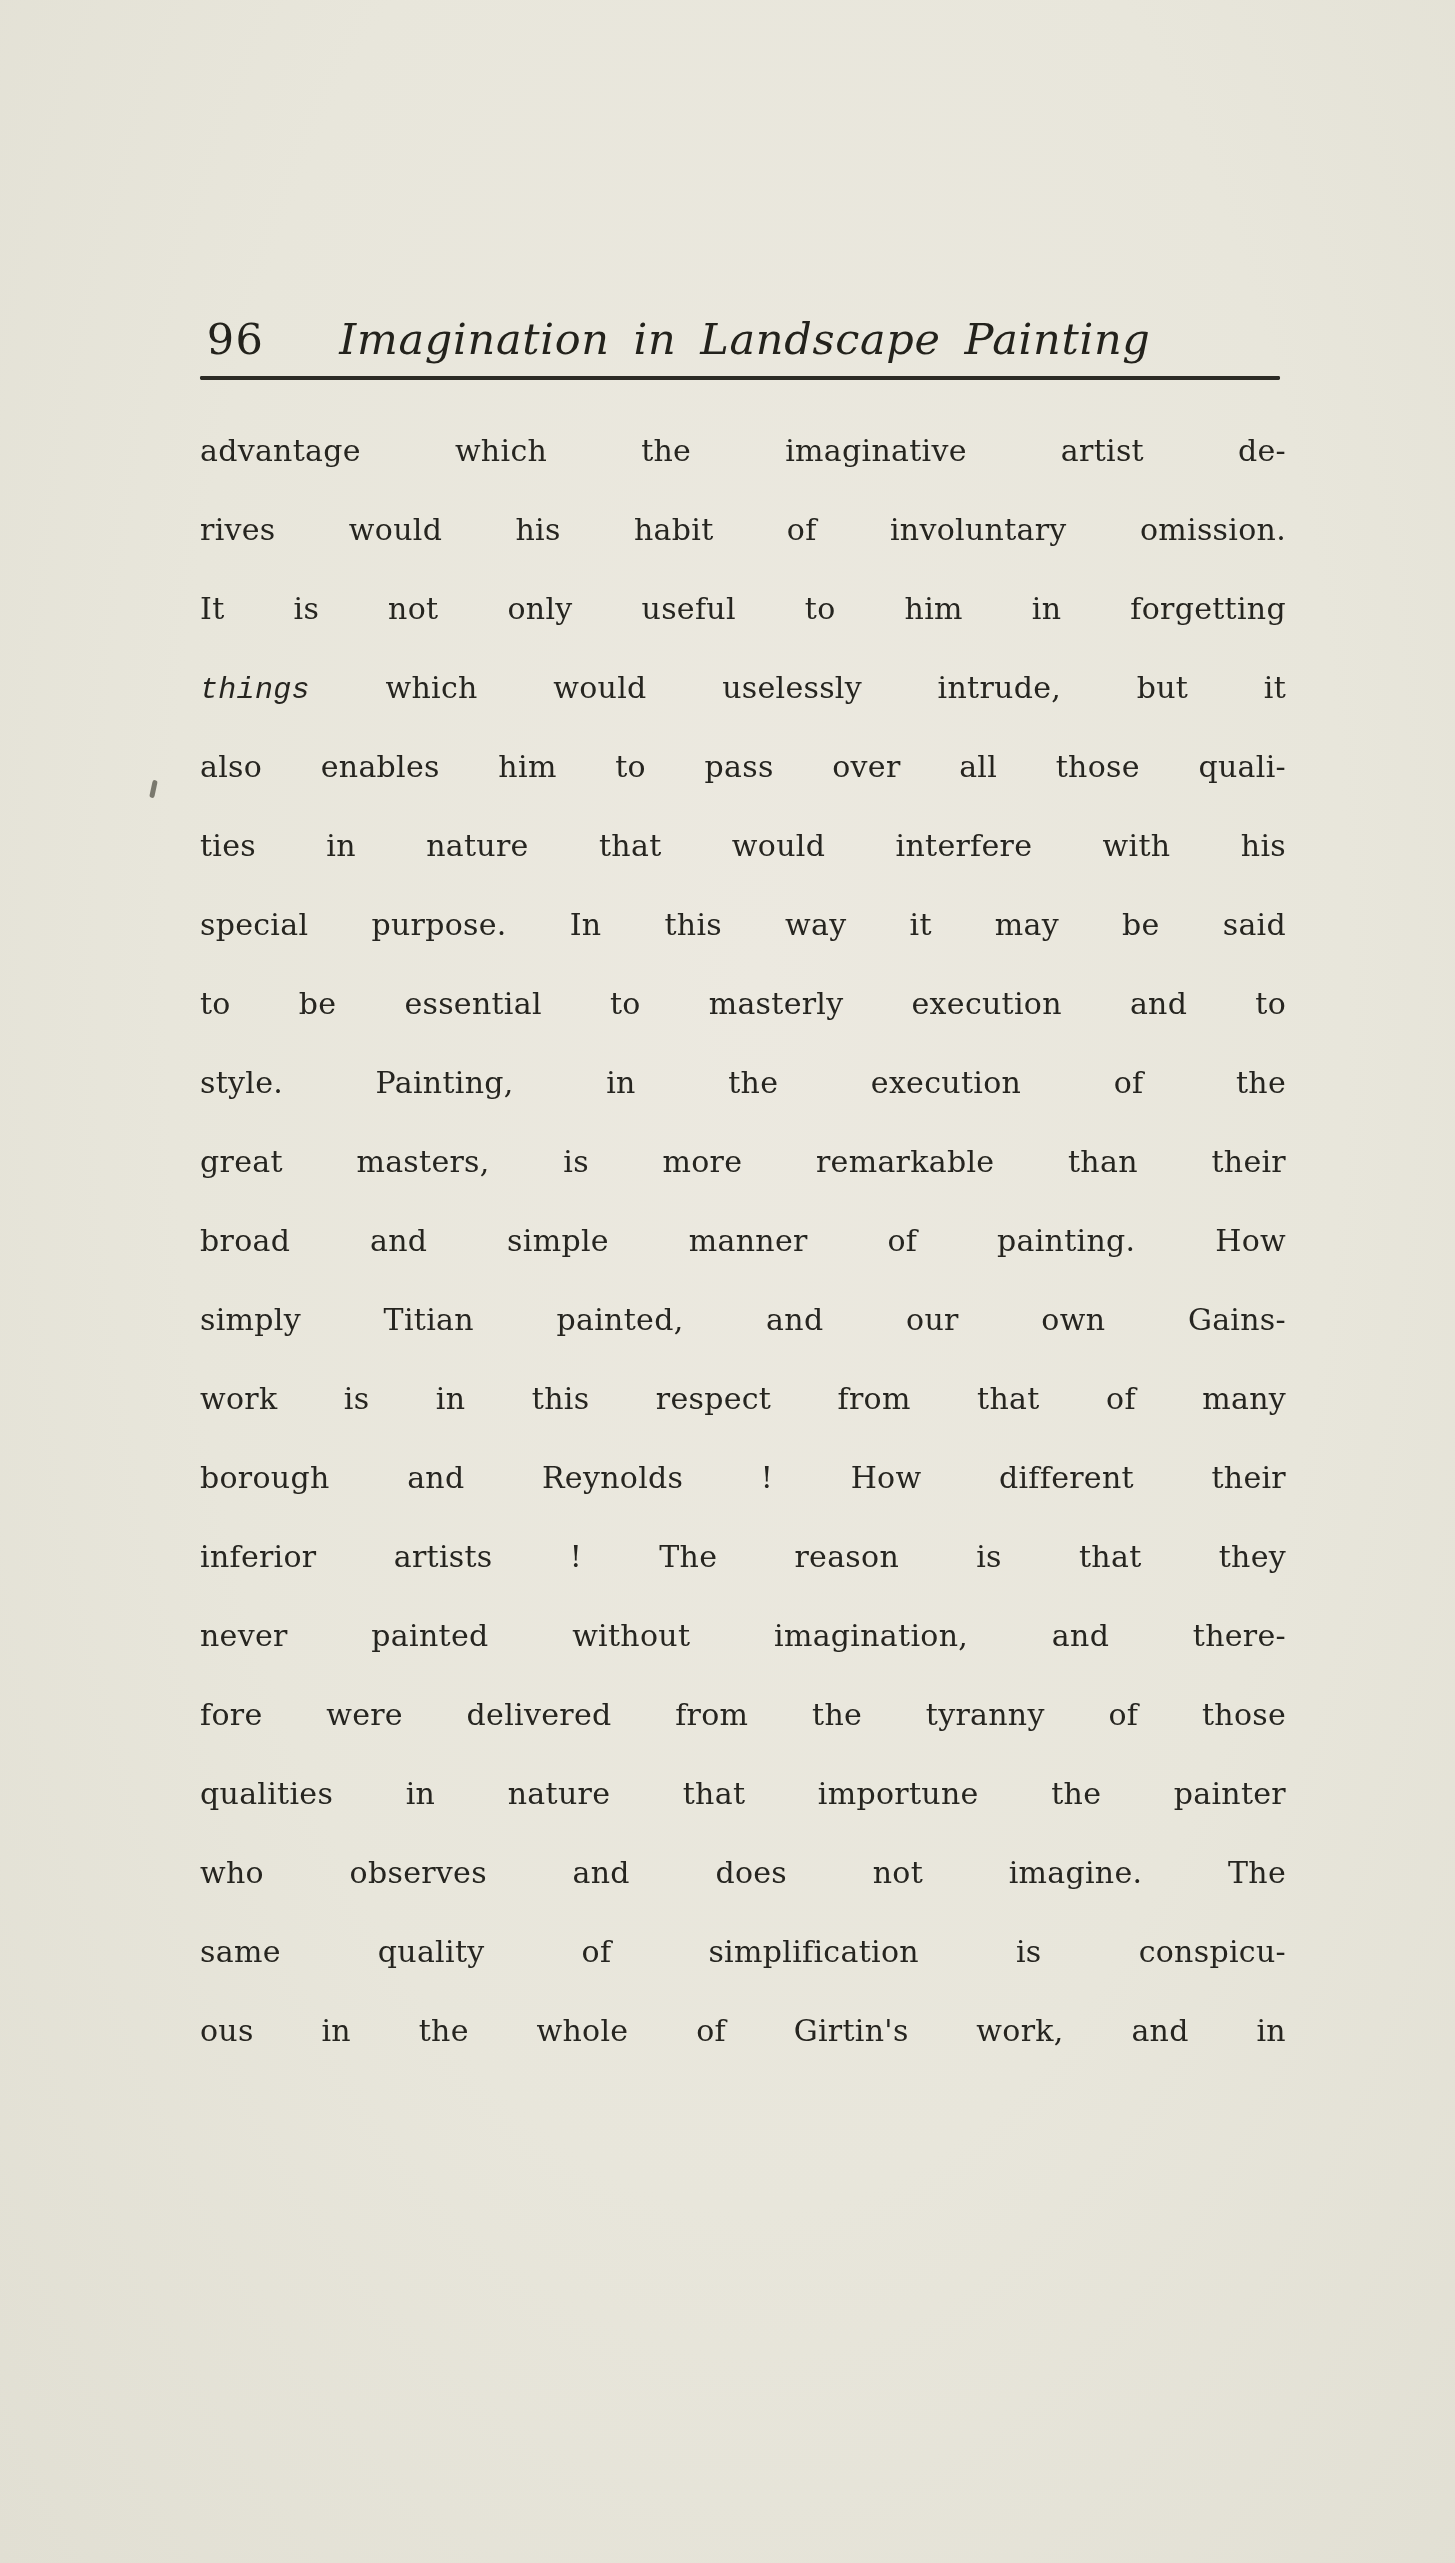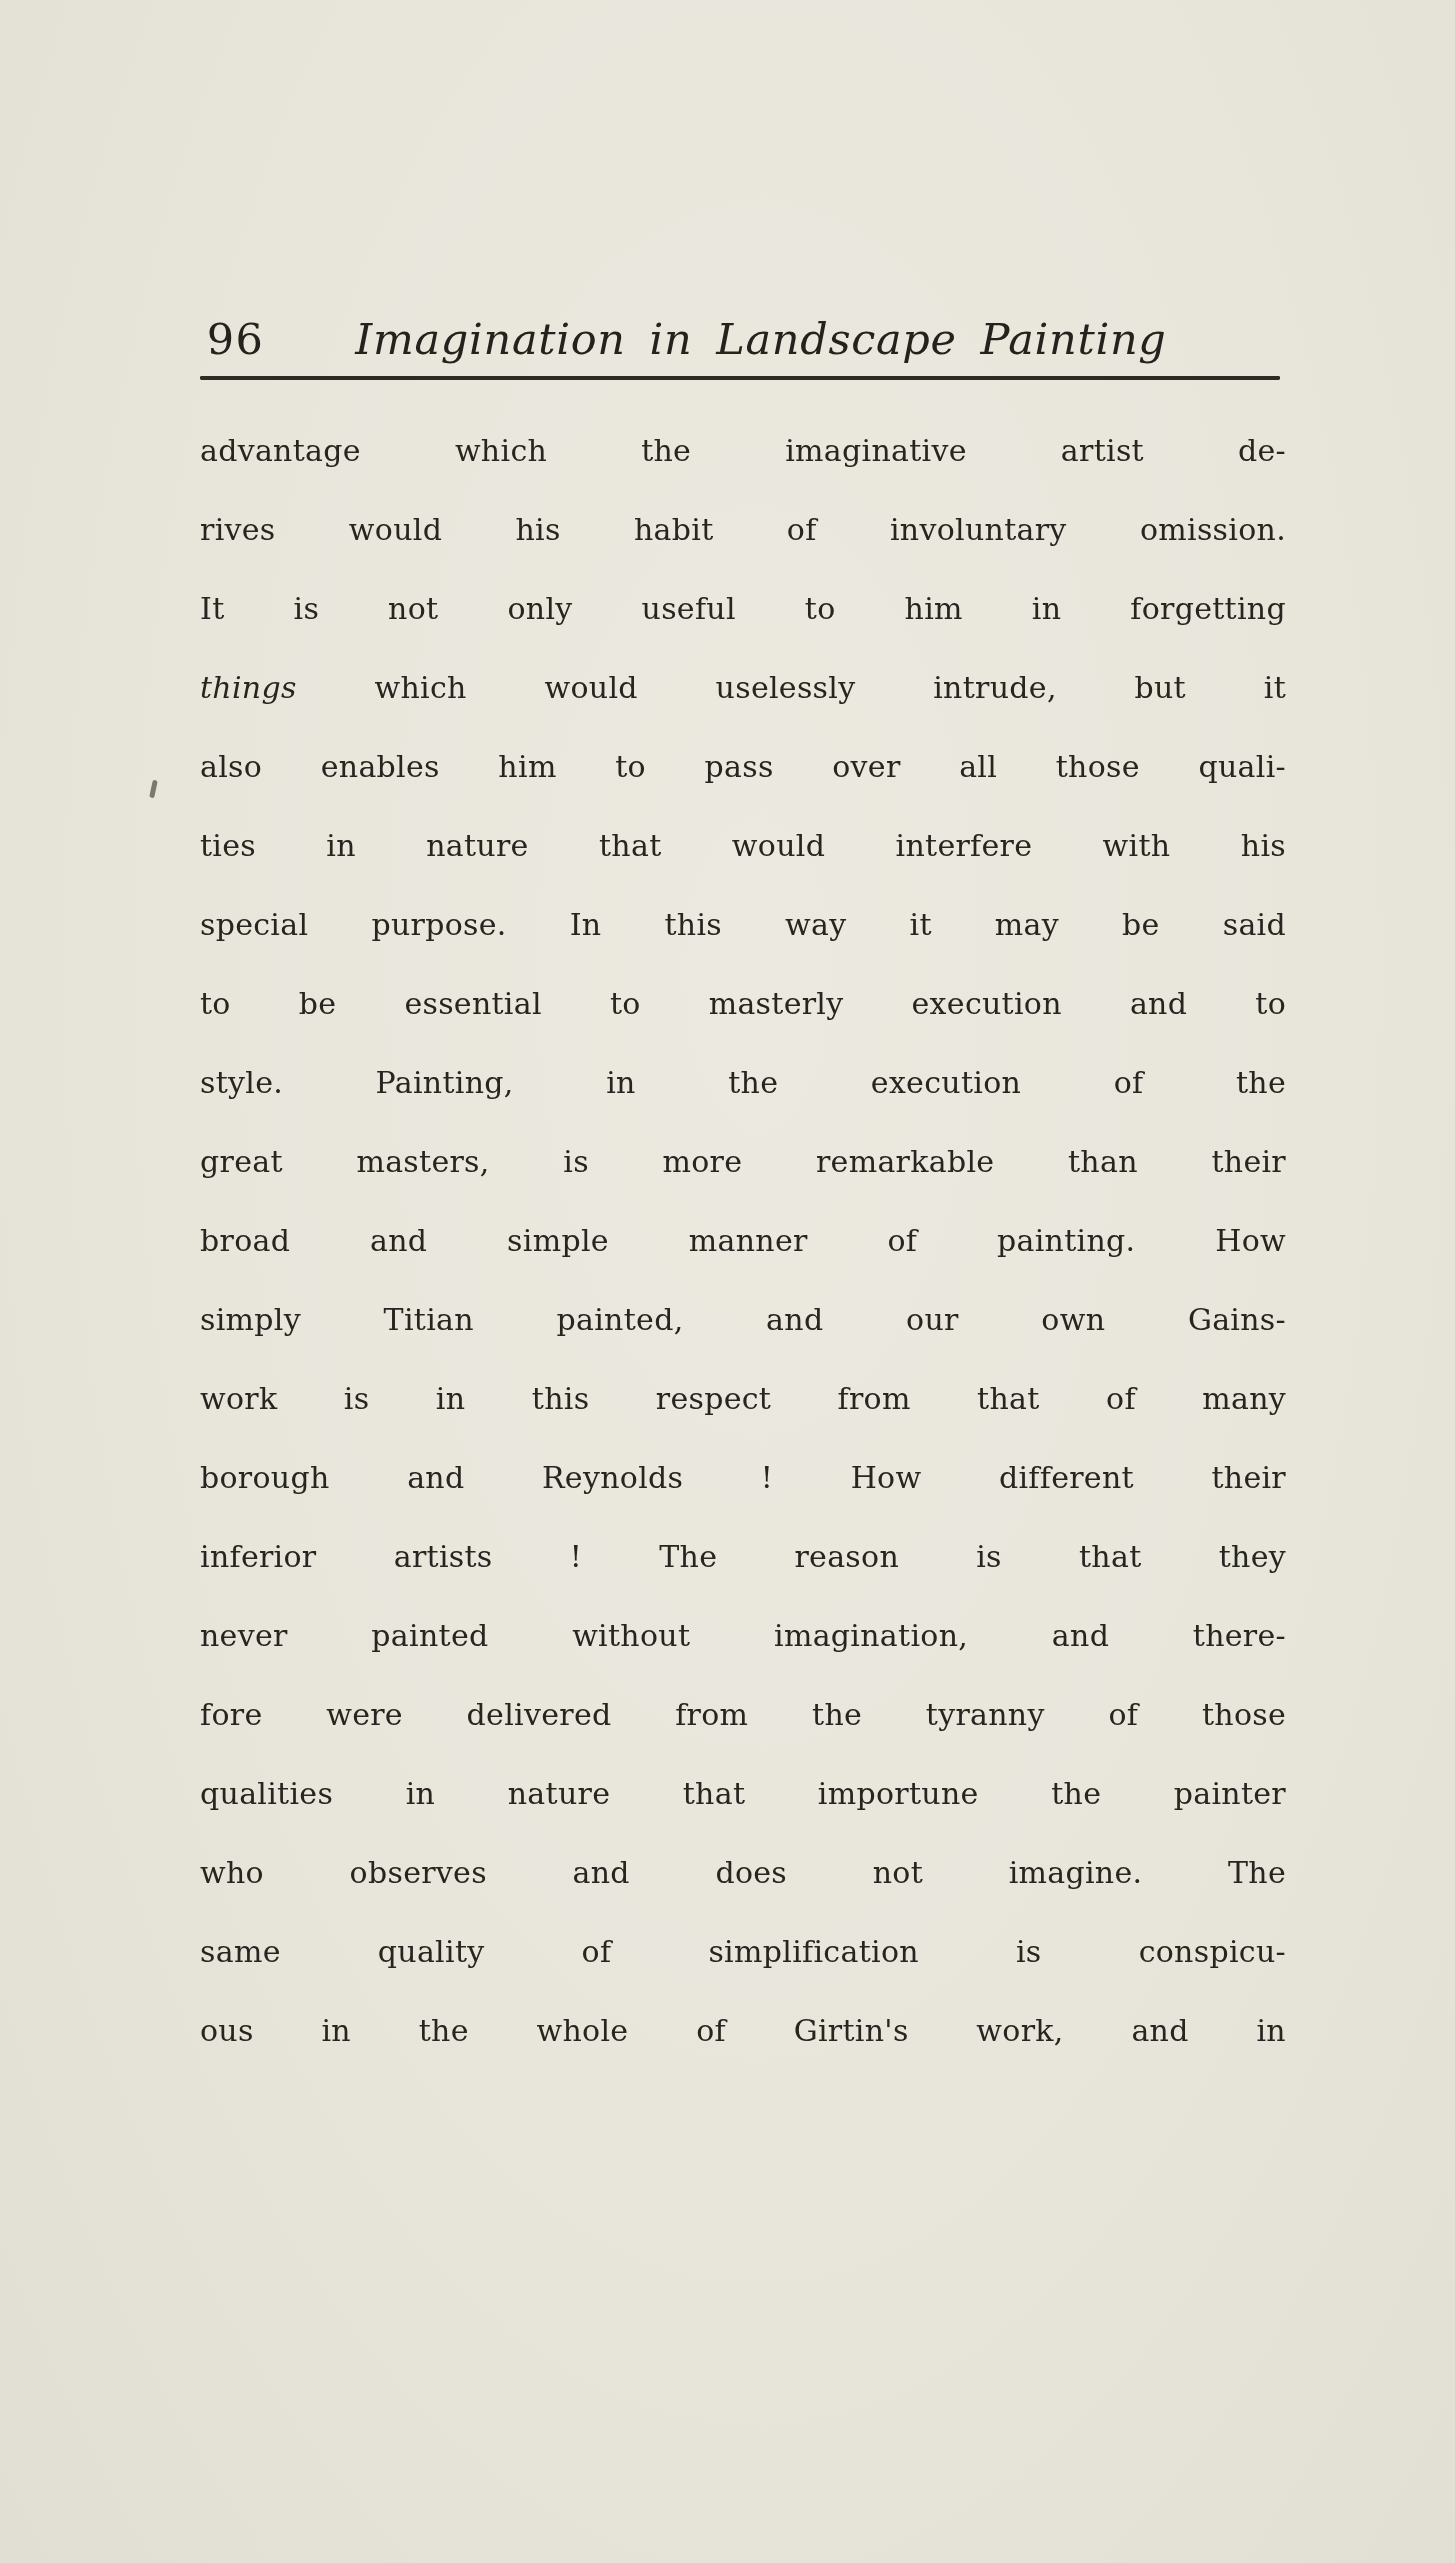--- a/index.html
+++ b/index.html
@@ -27,21 +27,20 @@
     left: 200px;
     top: 314px;
     width: 1086px;
   }
   .header {
     display: flex;
     align-items: baseline;
     font-size: 43px;
     color: #23221c;
     padding-left: 6.8px;
-    gap: 16px;
   }
   .page-number {
     font-style: normal;
     letter-spacing: 1.4px;
     margin-right: 75px;
   }
   .header-title {
     font-style: italic;
     letter-spacing: 0.7px;
     word-spacing: 9.5px;
@@ -61,20 +60,21 @@
     letter-spacing: 0.3px;
   }
   .line {
     text-align: justify;
     text-align-last: justify;
     white-space: nowrap;
     height: 79px;
   }
   .it {
     font-style: italic;
+    font-family: Liberation Mono, monospace;
   }
   .print-artifact {
     position: absolute;
     left: 151px;
     top: 780px;
     width: 4.8px;
     height: 17.7px;
     border-radius: 2.7px;
     background: #56544a;
     transform: rotate(12deg);

